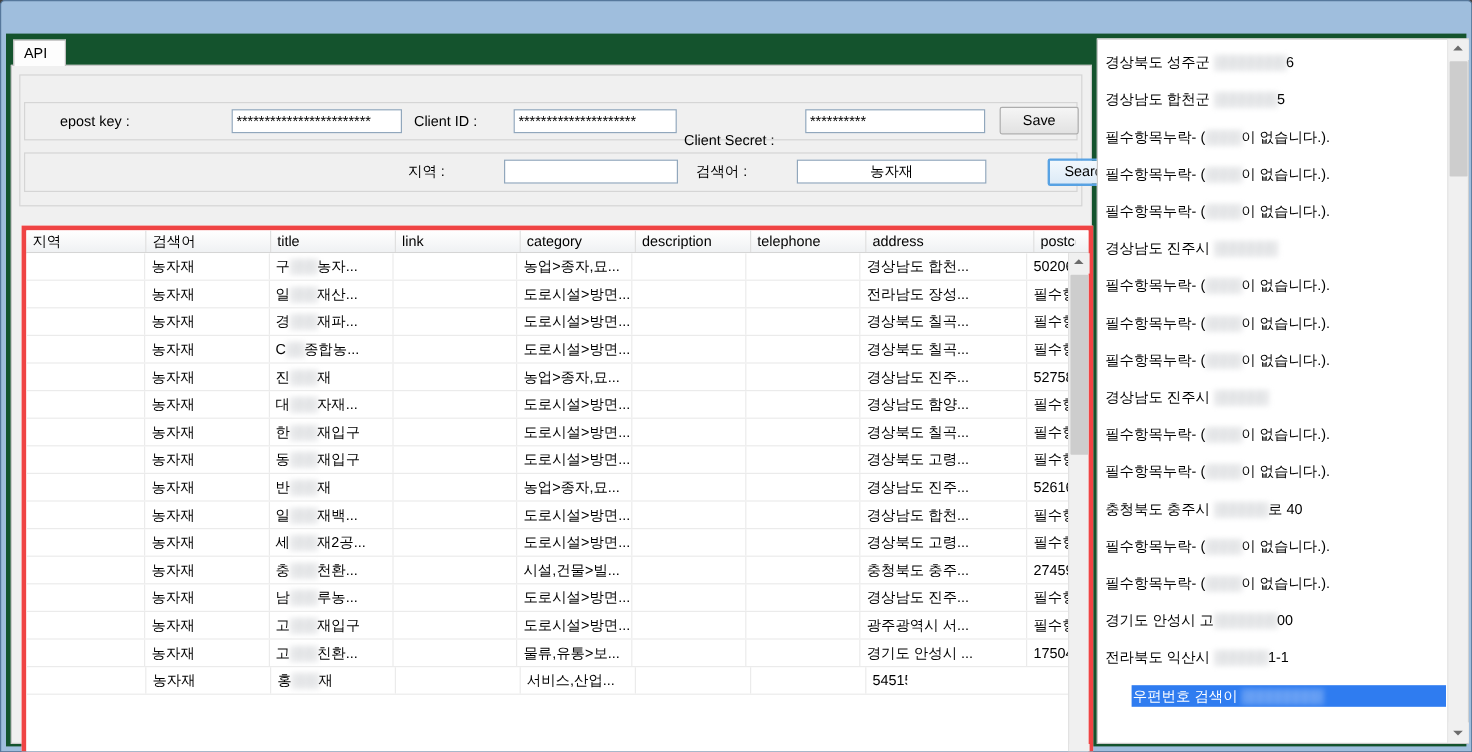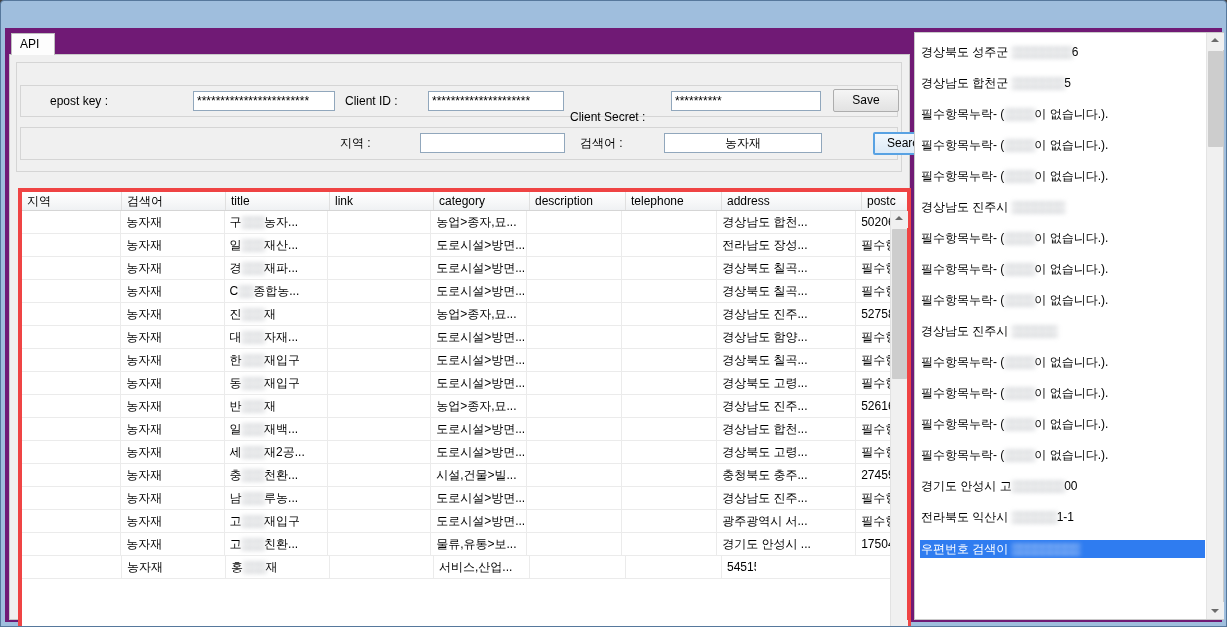--- a/index.html
+++ b/index.html
@@ -16,21 +16,21 @@
   .winbtns { position:absolute; right:10px; top:6px; display:flex; gap:2px; }
   .wbtn { height:17px; border:1px solid #44627f; border-radius:2px; position:relative;
     background:linear-gradient(180deg,#fbfdfe 0%,#d7e5f2 45%,#bfd4e8 50%,#d0e1f0 100%); cursor:default; }
   .wbtn.min { width:30px; } .wbtn.max { width:28px; }
   .wbtn.close { width:46px; background:linear-gradient(180deg,#f0a79b 0%,#e06a55 40%,#cc3a22 55%,#e2634a 100%); border-color:#7e2315; }
   .glyph-min { position:absolute; left:10px; top:10px; width:10px; height:3px; background:#1f3d58; }
   .glyph-max { position:absolute; left:9px; top:4px; width:10px; height:8px; border:2px solid #1f3d58; border-top-width:3px; }
   .glyph-close { position:absolute; left:0; right:0; top:0; bottom:0; color:#fff; font-weight:bold; font-size:13px; line-height:15px; text-align:center; text-shadow:0 1px 1px rgba(0,0,0,.35); }
 
   
-  .client { position:absolute; left:4px; right:4px; top:27px; bottom:4px; background:#701a75;padding-left:21px; }
+  .client { position:absolute; left:4px; right:4px; top:27px; bottom:4px; background:#14532d;padding-left:21px; }
 
   
   .tab { position:absolute; left:6px; top:5px; width:44px; height:22px; background:#fdfdfd;
     border:1px solid #bfbfbf; border-bottom:none; z-index:2; line-height:21px; padding-left:8px; }
   .page { position:absolute; left:4px; top:26px; width:901px; height:566px; background:#f0f0f0; border:1px solid #c9c9c9; }
 
   
   .gbox { position:absolute; border:1px solid #d5d5d5; background:transparent; }
   .gb-outer { left:6px; top:7px; width:886px; height:110px; }
   .gb1 { left:10px; top:30px; width:878px; height:32px; }
@@ -73,21 +73,21 @@
   .tri.down  { left:4px; top:7px;  border-top-color:#6b6b6b; border-bottom-width:0; }
   .tri.left  { left:3px; top:4px;  border-right-color:#6b6b6b; border-left-width:0; }
   .tri.right { left:7px; top:4px;  border-left-color:#6b6b6b; border-right-width:0; }
   .thumb-v { position:absolute; left:1px; width:15px; background:#cdcdcd; border-radius:1px; }
   .thumb-h { position:absolute; top:1px; height:15px; background:#cdcdcd; border-radius:1px; }
 
   
   .logpanel { position:absolute; left:909px; top:4px; width:310px; height:588px; background:#fff; border:1px solid #c9c9c9; }
   .logitems { position:absolute; left:5px; top:4px; right:18px; bottom:2px; overflow:hidden; }
   .log-item { height:31px; line-height:30px; white-space:nowrap; overflow:hidden; color:#000; padding-left:1px; }
-  .log-item.sel { height:18px; line-height:18px; margin-top:7px; background:#2f7cf0; color:#fff; }
+  .log-item.sel { height:18px; line-height:18px; margin-top:7px; background:#2f7cf0; color:#fff;margin-left:23px; }
   .log-item.sel .redact { color:#cfe0fa; }
   .logscroll { position:absolute; right:0; top:0; bottom:0; width:17px; background:#f0f0f0; border-left:1px solid #e4e4e4; }
 </style>
 </head>
 <body>
 
 <div id="window">
 
 
   <div class="client">
@@ -371,20 +371,21 @@
           <div class="log-item"><span>필수항목누락- (</span><span class="redact">▒▒▒▒</span><span>이 없습니다.).</span></div>
 
           <div class="log-item"><span>필수항목누락- (</span><span class="redact">▒▒▒▒</span><span>이 없습니다.).</span></div>
 
           <div class="log-item"><span>경상남도 진주시 </span><span class="redact">▒▒▒▒▒▒</span><span></span></div>
 
           <div class="log-item"><span>필수항목누락- (</span><span class="redact">▒▒▒▒</span><span>이 없습니다.).</span></div>
 
           <div class="log-item"><span>필수항목누락- (</span><span class="redact">▒▒▒▒</span><span>이 없습니다.).</span></div>
 
+          <div class="log-item"><span>충청북도 충주시 </span><span class="redact">▒▒▒▒▒▒</span><span>로 40</span></div>
 
           <div class="log-item"><span>필수항목누락- (</span><span class="redact">▒▒▒▒</span><span>이 없습니다.).</span></div>
 
           <div class="log-item"><span>필수항목누락- (</span><span class="redact">▒▒▒▒</span><span>이 없습니다.).</span></div>
 
           <div class="log-item"><span>경기도 안성시 고</span><span class="redact">▒▒▒▒▒▒▒</span><span>00</span></div>
 
           <div class="log-item"><span>전라북도 익산시 </span><span class="redact">▒▒▒▒▒▒</span><span>1-1</span></div>
 
           <div class="log-item sel"><span>우편번호 검색이 </span><span class="redact">▒▒▒▒▒▒▒▒▒</span><span></span></div>

